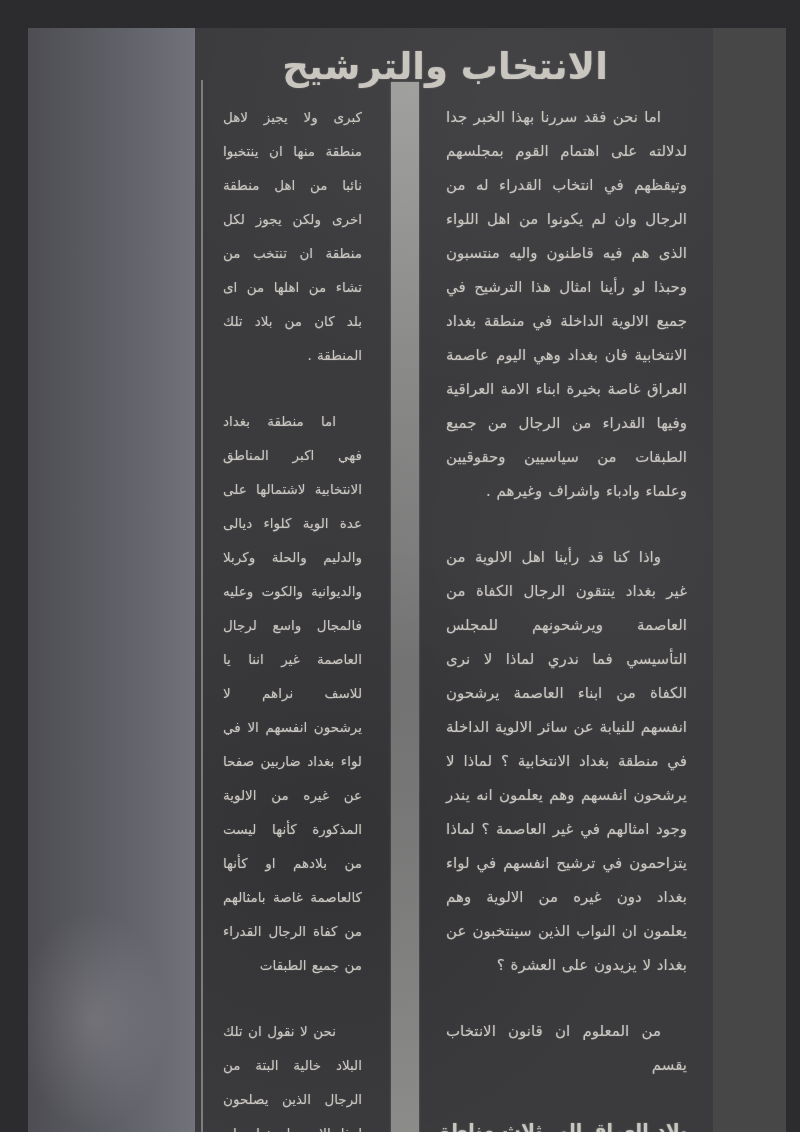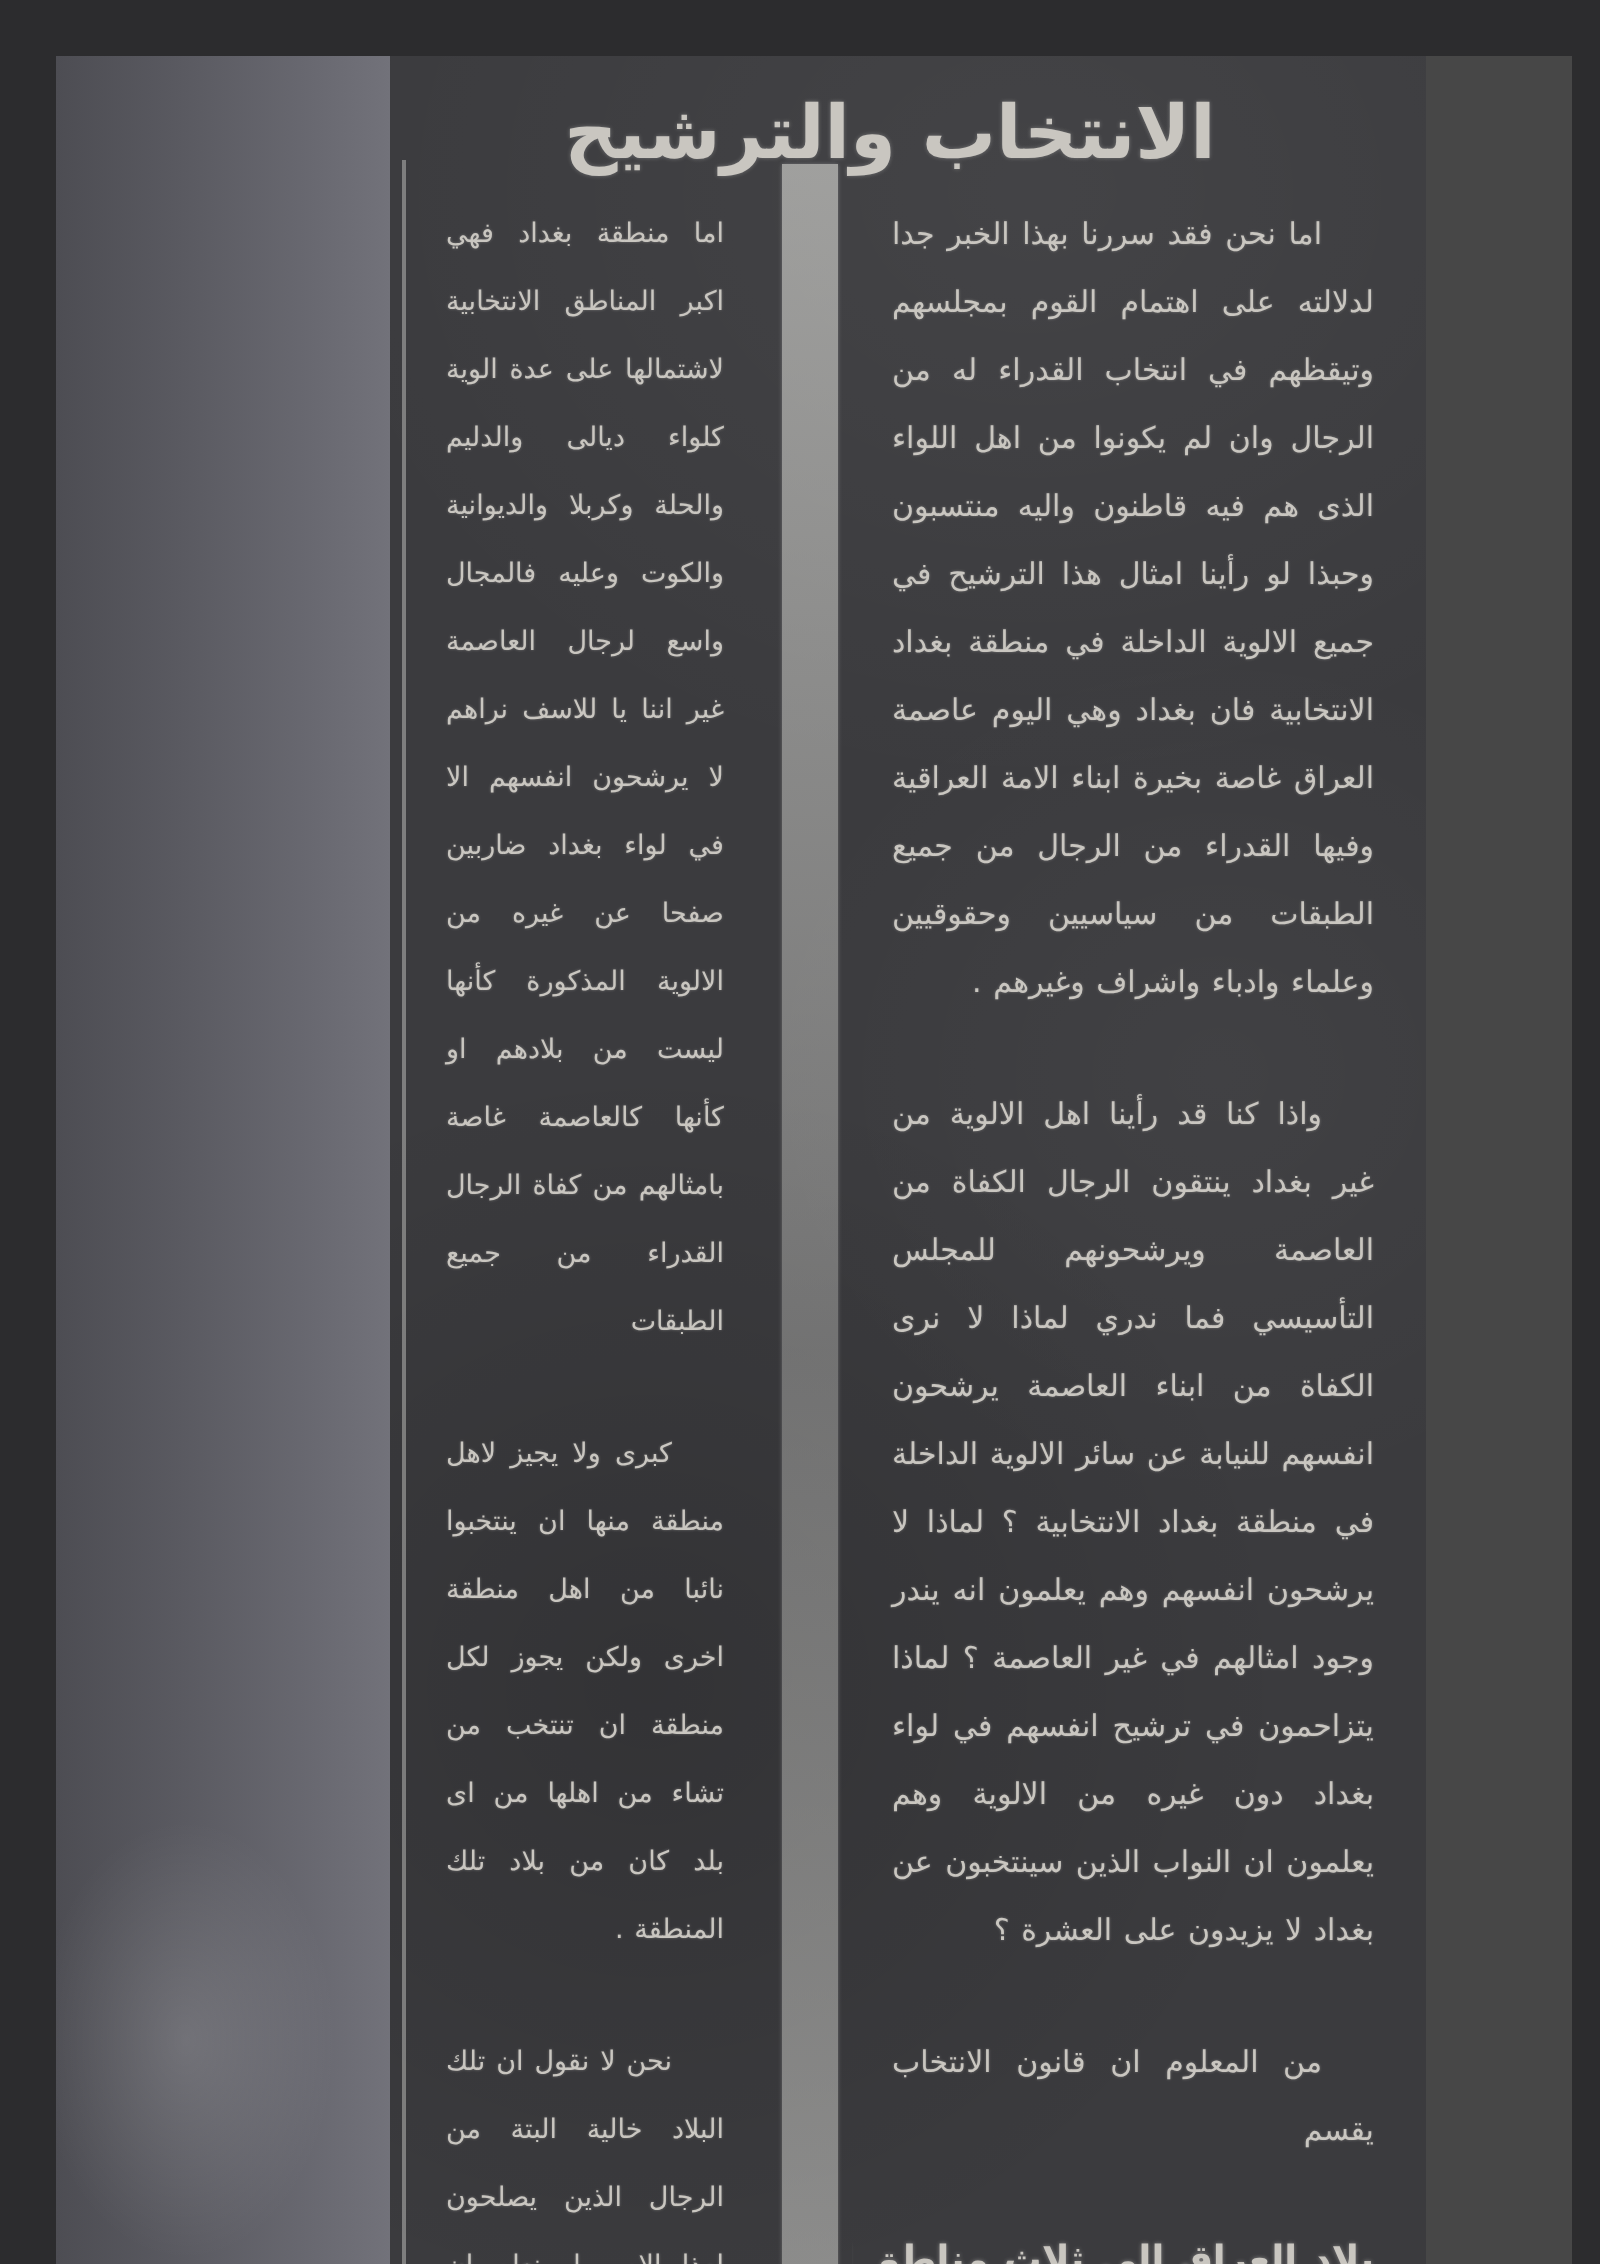--- a/index.html
+++ b/index.html
@@ -114,21 +114,21 @@
       <div class="col col-right">
           <p class="para">اما نحن فقد سررنا بهذا الخبر جدا لدلالته على اهتمام القوم بمجلسهم وتيقظهم في انتخاب القدراء له من الرجال وان لم يكونوا من اهل اللواء الذى هم فيه قاطنون واليه منتسبون وحبذا لو رأينا امثال هذا الترشيح في جميع الالوية الداخلة في منطقة بغداد الانتخابية فان بغداد وهي اليوم عاصمة العراق غاصة بخيرة ابناء الامة العراقية وفيها القدراء من الرجال من جميع الطبقات من سياسيين وحقوقيين وعلماء وادباء واشراف وغيرهم .</p>
           <p class="para">واذا كنا قد رأينا اهل الالوية من غير بغداد ينتقون الرجال الكفاة من العاصمة ويرشحونهم للمجلس التأسيسي فما ندري لماذا لا نرى الكفاة من ابناء العاصمة يرشحون انفسهم للنيابة عن سائر الالوية الداخلة في منطقة بغداد الانتخابية ؟ لماذا لا يرشحون انفسهم وهم يعلمون انه يندر وجود امثالهم في غير العاصمة ؟ لماذا يتزاحمون في ترشيح انفسهم في لواء بغداد دون غيره من الالوية وهم يعلمون ان النواب الذين سينتخبون عن بغداد لا يزيدون على العشرة ؟</p>
           <p class="para">من المعلوم ان قانون الانتخاب يقسم</p>
           <p class="para emph">بلاد العراق الى ثلاث مناطق انتخابيه</p>
         </div>
 
       <div class="divider"></div>
 
       <div class="col col-left">
+          <p class="para">كبرى ولا يجيز لاهل منطقة منها ان ينتخبوا نائبا من اهل منطقة اخرى ولكن يجوز لكل منطقة ان تنتخب من تشاء من اهلها من اى بلد كان من بلاد تلك المنطقة .</p>
           <p class="para">اما منطقة بغداد فهي اكبر المناطق الانتخابية لاشتمالها على عدة الوية كلواء ديالى والدليم والحلة وكربلا والديوانية والكوت وعليه فالمجال واسع لرجال العاصمة غير اننا يا للاسف نراهم لا يرشحون انفسهم الا في لواء بغداد ضاربين صفحا عن غيره من الالوية المذكورة كأنها ليست من بلادهم او كأنها كالعاصمة غاصة بامثالهم من كفاة الرجال القدراء من جميع الطبقات</p>
-          <p class="para">كبرى ولا يجيز لاهل منطقة منها ان ينتخبوا نائبا من اهل منطقة اخرى ولكن يجوز لكل منطقة ان تنتخب من تشاء من اهلها من اى بلد كان من بلاد تلك المنطقة .</p>
           <p class="para">نحن لا نقول ان تلك البلاد خالية البتة من الرجال الذين يصلحون لهذا الامر بل نعلم ان في ابنائها رجالا من اهل العلم والفضل والشرف هم قادرون على القيام باداء كل واجب وطني حق القيام ولكنهم ليسوا بكثيرين كثرتهم في العاصمة . ولقد جرت الاحوال في جميع عواصم الامم بان تكون عاصمة كل امة جامعة لخيرة ابنائها من كل طبقة فنرجو ان لا يحمل قولنا هنا على الاجحاف بحق الرجال من غير ابناء العاصمة ولا على انكار ما لهم من الفضل والمقدرة .</p>
         </div>
     </div>
   </div>
 
   <div class="bottom-shade"></div>
 </div>
 
 </body></html>

